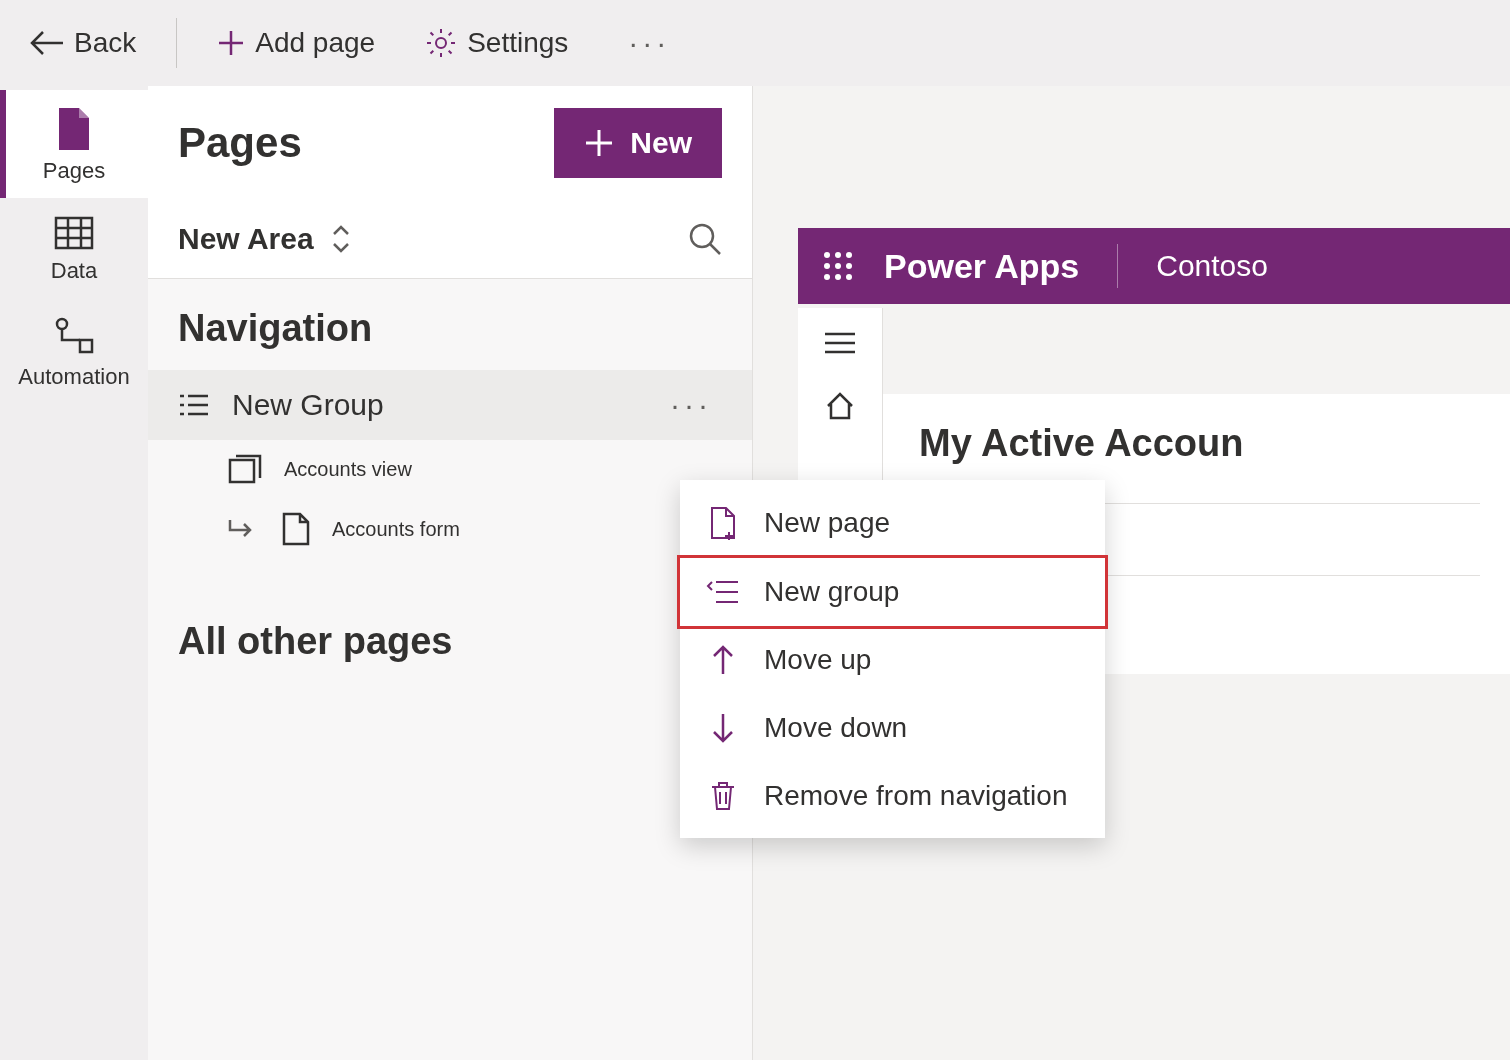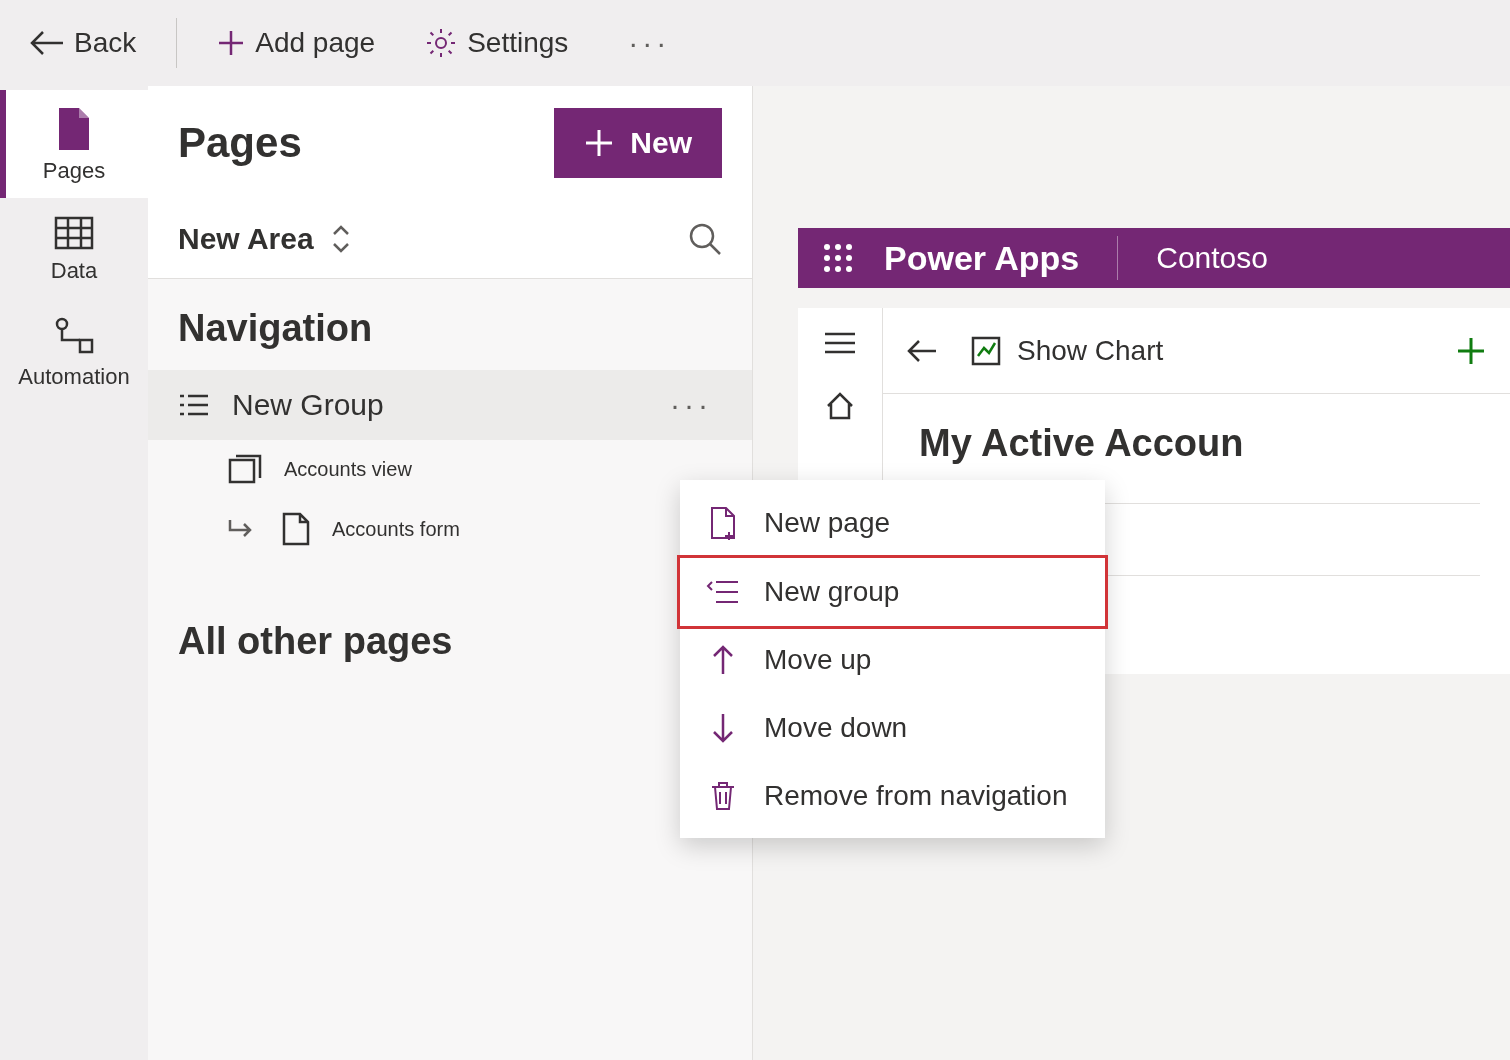--- a/index.html
+++ b/index.html
@@ -162,21 +162,21 @@
   .menu-item .icon { width:34px; }
   .preview {
     flex:1;
     position:relative;
     background:#f4f3f2;
     padding: 142px 0 0 45px;
   }
   .pv-appbar {
     position:absolute;
     top:142px; left:45px; right:0;
-    height:60px;
+    height:76px;
     background:#742774;
     display:flex;
     align-items:center;
     gap:30px;
     padding: 0 24px;
     color:#fff;
   }
   .pv-appname { font-size:34px; font-weight:700; }
   .pv-divider { width:1px; height:44px; background:rgba(255,255,255,0.4); margin:0 8px; }
   .pv-env { font-size:30px; }
@@ -384,41 +384,20 @@
             <path d="M2 4h30M2 13h30M2 22h30"></path>
           </svg>
       </span>
       <span class="icon">
         <svg width="32" height="32" viewBox="0 0 32 32" stroke="#323130" stroke-width="2.5" fill="none">
             <path d="M4 16 16 4l12 12M7 14v14h18V14"></path>
           </svg>
       </span>
     </div>
 
-    <div class="pv-commandbar">
-      <span class="icon">
-        <svg width="30" height="24" viewBox="0 0 30 24" stroke="#323130" stroke-width="2.5" fill="none">
-            <path d="M12 2 2 12l10 10M2 12h27"></path>
-          </svg>
-      </span>
-      <div style="display:flex;align-items:center;gap:16px;">
-        <span class="icon">
-          <svg width="30" height="30" viewBox="0 0 30 30" stroke="#323130" stroke-width="2.5" fill="none">
-              <rect x="2" y="2" width="26" height="26"></rect>
-              <path d="M7 20l6-8 5 5 6-10" stroke="#107c10"></path>
-            </svg>
-        </span>
-        <span>Show Chart</span>
-      </div>
-      <span class="icon" style="margin-left:auto;">
-        <svg width="30" height="30" viewBox="0 0 30 30" stroke="#107c10" stroke-width="3" fill="none">
-            <path d="M15 2v26M2 15h26"></path>
-          </svg>
-      </span>
-    </div>
 
     <div class="pv-body">
       <div class="pv-view-title">My Active Accoun</div>
       <div class="pv-col-header">Account Name</div>
       <div class="pv-row">Contoso</div>
     </div>
   </div>
 </div>
 
 <div class="context-menu">

